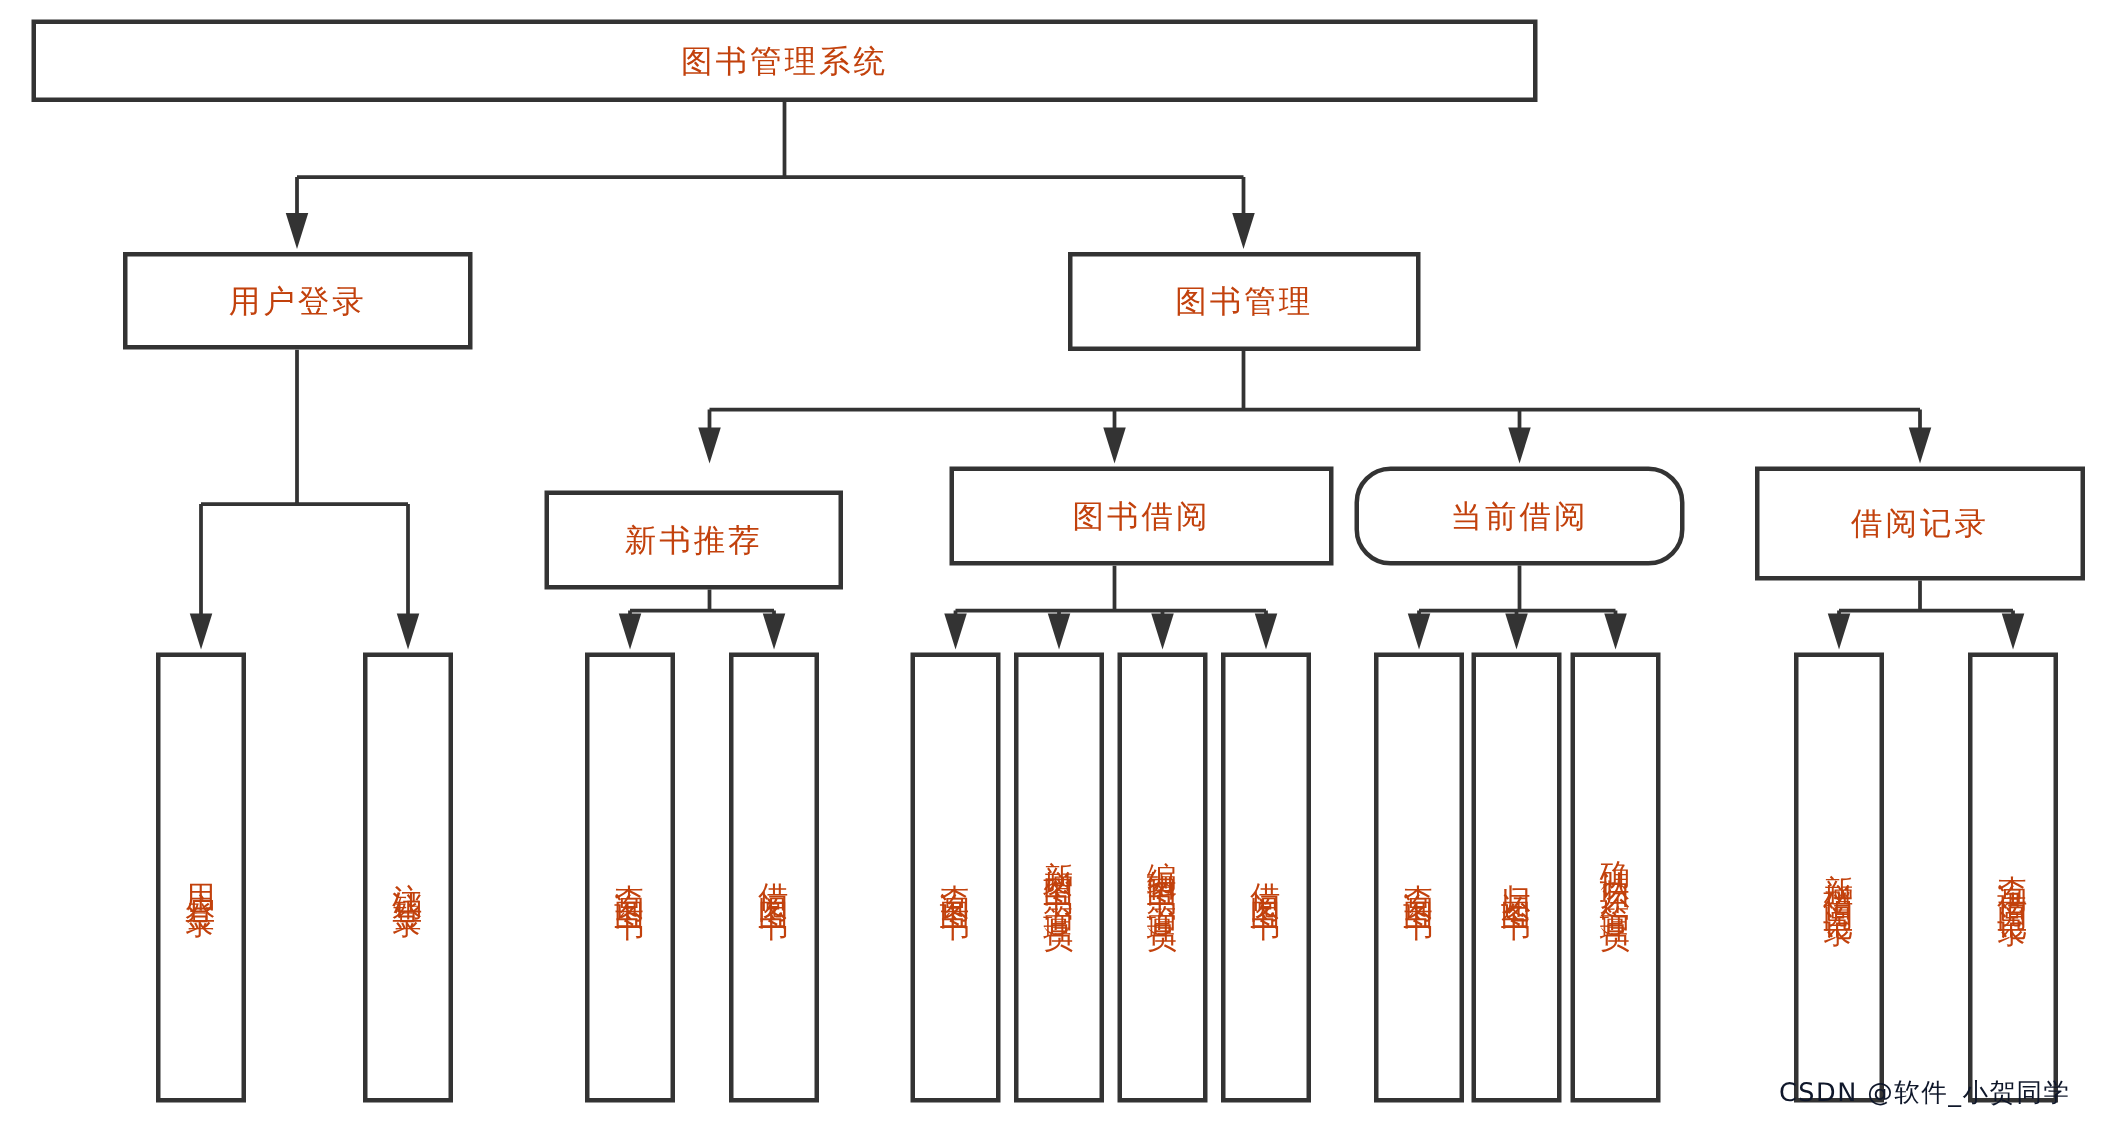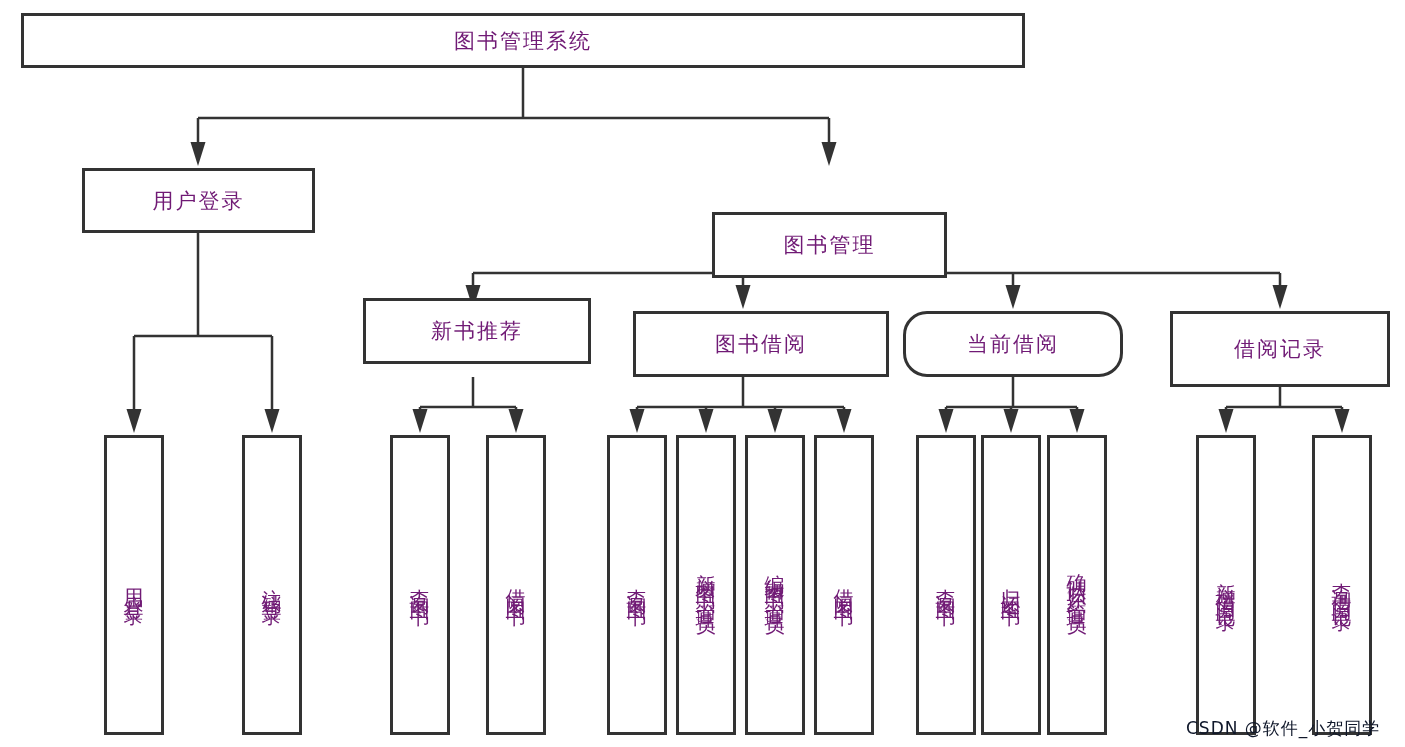--- a/index.html
+++ b/index.html
@@ -13,21 +13,21 @@
   .connectors{
     position:absolute;left:0;top:0;width:1405px;height:747px;
     z-index:1;
   }
   .node{
     position:absolute;
     box-sizing:border-box;
     border:3px solid #333333;
     background:#ffffff;
     display:flex;align-items:center;justify-content:center;
-    color:#701a75;
+    color:#c2410c;
     font-size:21px;
     letter-spacing:2px;
     z-index:2;
     text-align:center;
   }
   .node--v{
     writing-mode:vertical-rl;
     text-orientation:mixed;
     font-size:20px;
     letter-spacing:6px;
@@ -76,23 +76,23 @@
         <path d="M1003.5 409 L1018.5 409 L1011 433 Z"></path>
         <path d="M1069.5 409 L1084.5 409 L1077 433 Z"></path>
         <path d="M1218.5 409 L1233.5 409 L1226 433 Z"></path>
         <path d="M1334.5 409 L1349.5 409 L1342 433 Z"></path>
       </g>
   </svg>
 
   <div class="node" style="left:21px;top:13px;width:1004px;height:55px;">图书管理系统</div>
 
   <div class="node" style="left:82px;top:168px;width:233px;height:65px;">用户登录</div>
-  <div class="node" style="left:712px;top:168px;width:235px;height:66px;margin-top:44px;">图书管理</div>
+  <div class="node" style="left:712px;top:168px;width:235px;height:66px;">图书管理</div>
 
-  <div class="node" style="left:363px;top:298px;width:228px;height:66px;">新书推荐</div>
+  <div class="node" style="left:363px;top:327px;width:199px;height:66px;">新书推荐</div>
   <div class="node" style="left:633px;top:311px;width:256px;height:66px;">图书借阅</div>
   <div class="node" style="left:903px;top:311px;width:220px;height:66px;border-radius:24px;">当前借阅</div>
   <div class="node" style="left:1170px;top:311px;width:220px;height:76px;">借阅记录</div>
 
   <div class="node node--v" style="left:104px;top:435px;width:60px;height:300px;">用户登录</div>
   <div class="node node--v" style="left:242px;top:435px;width:60px;height:300px;">注销登录</div>
 
   <div class="node node--v" style="left:390px;top:435px;width:60px;height:300px;">查询图书</div>
   <div class="node node--v" style="left:486px;top:435px;width:60px;height:300px;">借阅图书</div>
 

